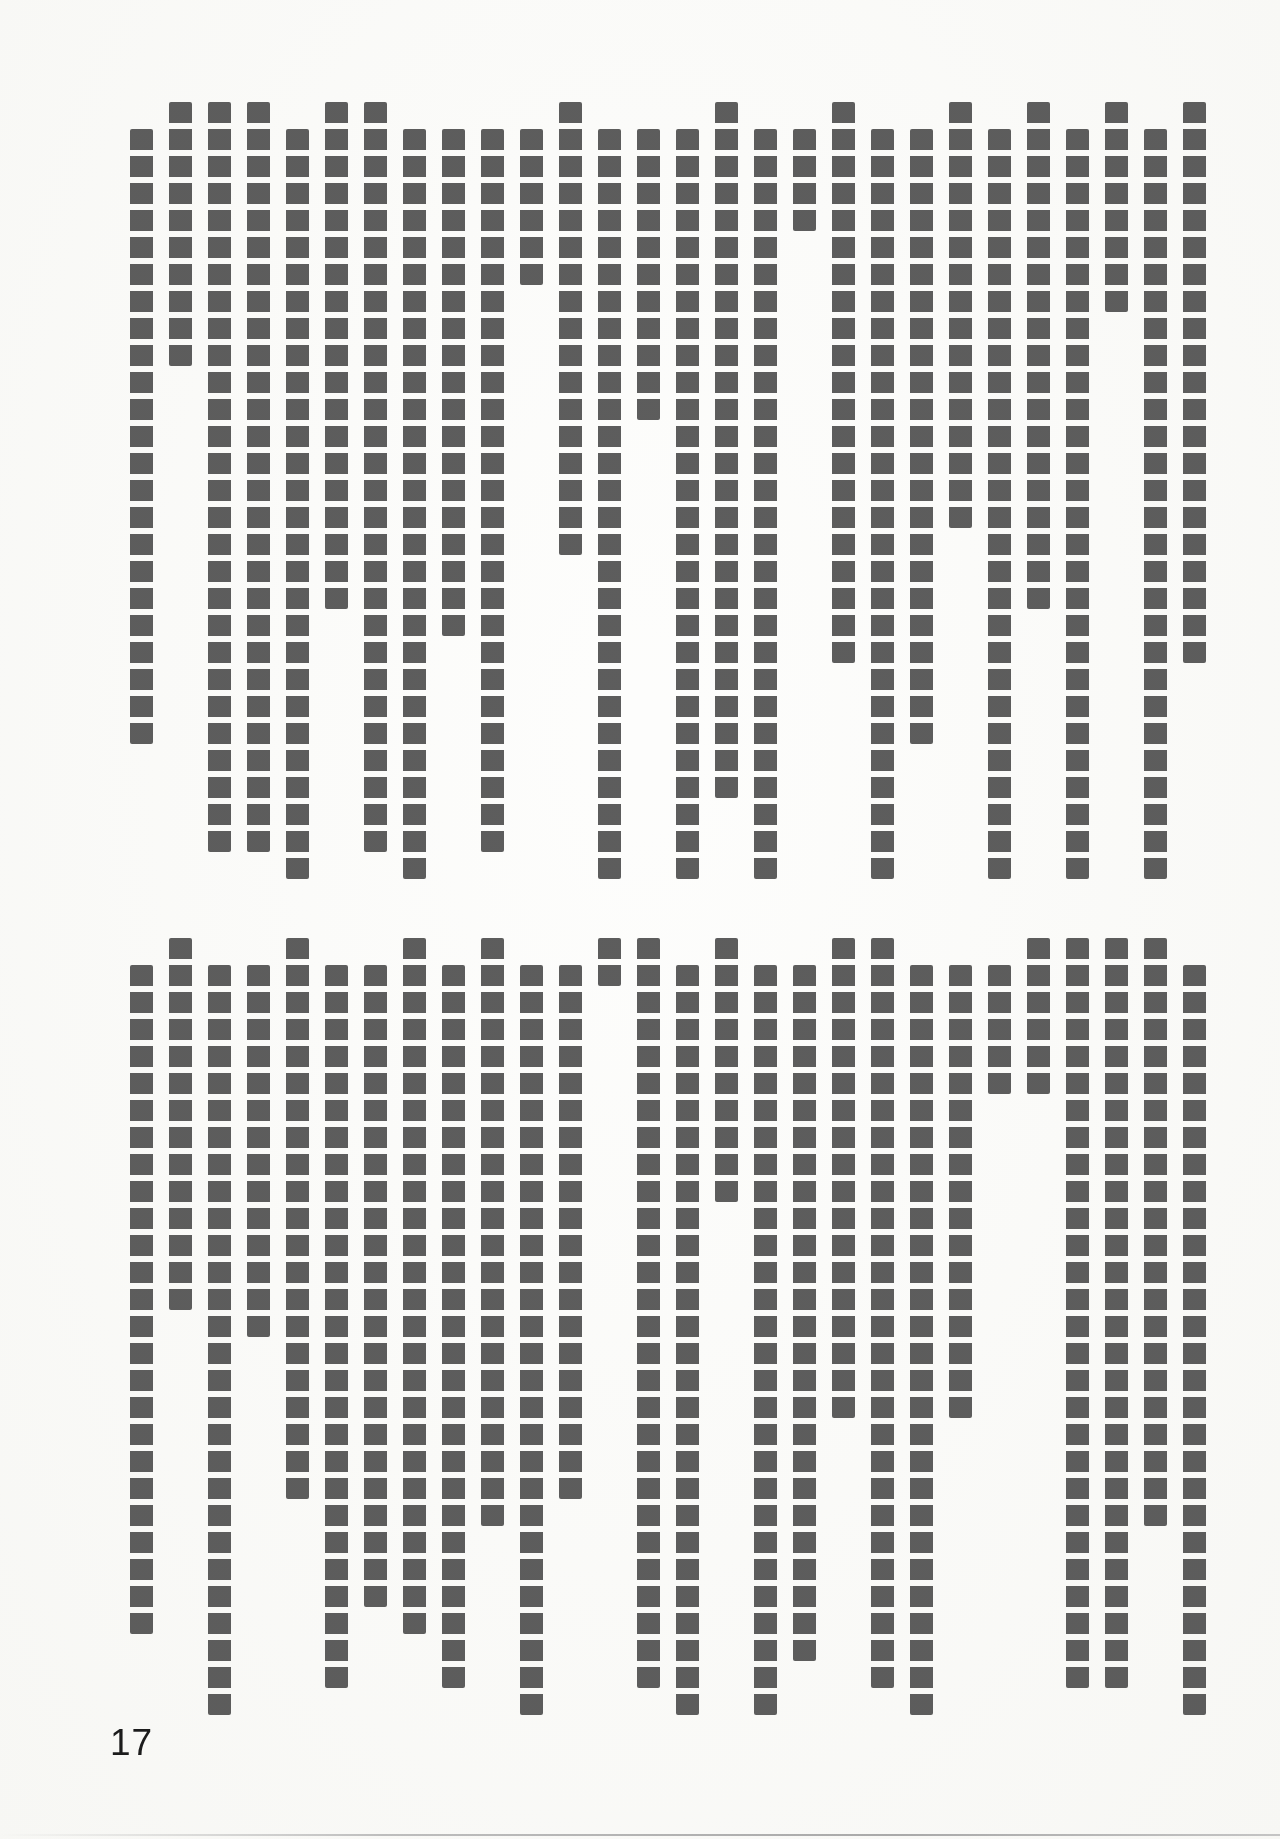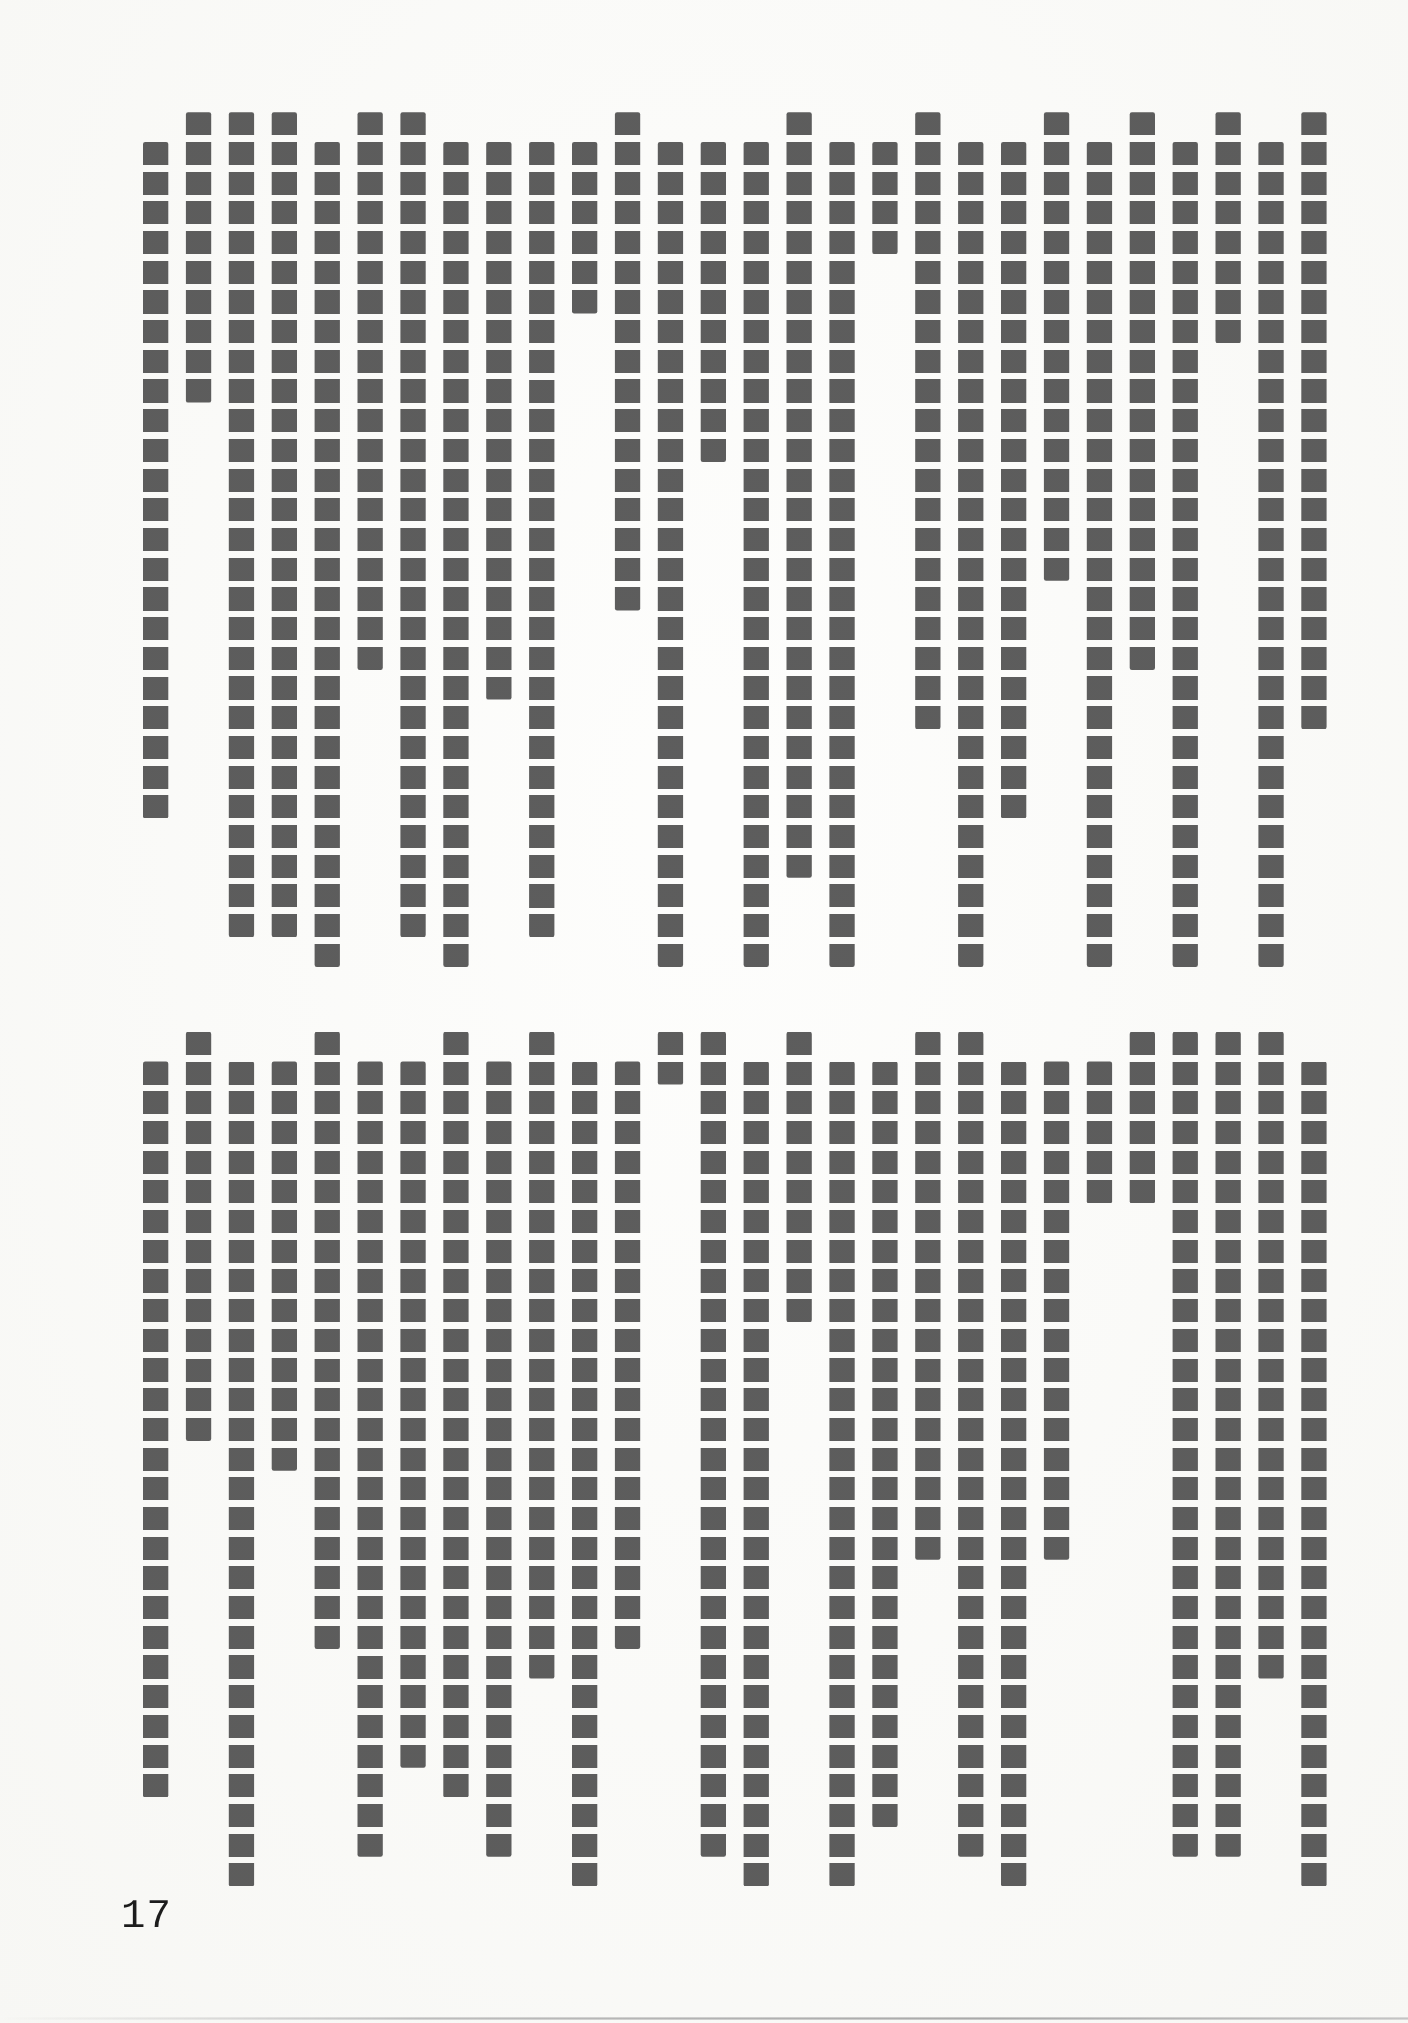--- a/index.html
+++ b/index.html
@@ -34,21 +34,21 @@
       #474747 0px, #474747 21px,
       rgba(0,0,0,0) 21px, rgba(0,0,0,0) 27px
     );
     opacity:0.88;
     border-radius:2px;
     flex:0 0 auto;
   }
   .page-number{
     position:absolute;
     left:110px; top:1722px;
-    font-family:Liberation Mono, monospace;
+    font-family:Liberation Sans, sans-serif;
     font-size:37px;
     letter-spacing:1px;
     color:#1c1c1c;
   }
   .scan-edge{
     position:absolute;
     left:0; right:0; bottom:3px;
     height:2px;
     background:linear-gradient(to right, rgba(150,150,150,0) 0%, #bdbdbd 30%, #a9a9a9 70%, #c4c4c4 100%);
   }

